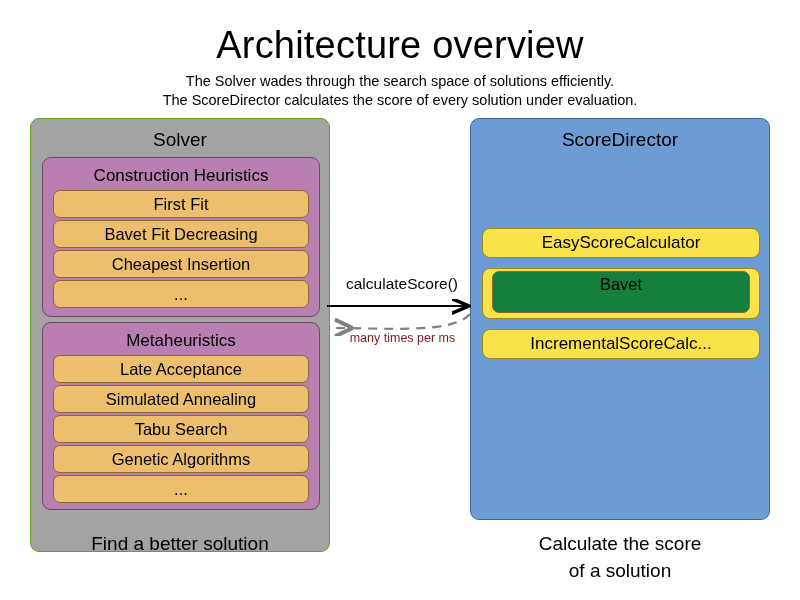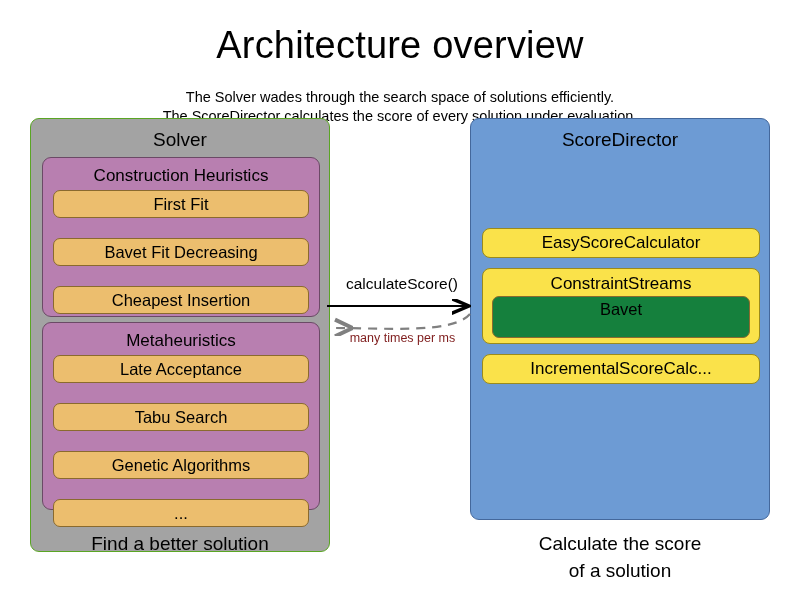--- a/index.html
+++ b/index.html
@@ -28,21 +28,21 @@
     font-size: 38px;
     line-height: 46px;
     font-weight: 400;
     letter-spacing: 0.2px;
   }
   .subtitle {
     font-size: 14.5px;
     line-height: 19px;
     font-weight: 400;
   }
-  #subtitle-block { margin-top: 20px; }
+  #subtitle-block { margin-top: 4px; }
 
   
   .panel {
     position: absolute;
     border-radius: 9px;
     box-sizing: border-box;
   }
   .panel-title {
     text-align: center;
     font-size: 19px;
@@ -93,21 +93,21 @@
   
   .item-list { padding: 0 10px 7px 10px; }
   .item {
     background: #ECBE6E;
     border: 1.5px solid #8a6a2e;
     border-radius: 7px;
     height: 28px;
     line-height: 26px;
     text-align: center;
     font-size: 16.5px;
-    margin-bottom: 20px;
+    margin-bottom: 2px;
     box-sizing: border-box;
   }
   .item:last-child { margin-bottom: 0; }
 
   
   #calc-stack {
     position: absolute;
     left: 11px;
     top: 109px;
     width: 278px;
@@ -204,35 +204,35 @@
       <div class="item">Bavet Fit Decreasing</div>
       <div class="item">Cheapest Insertion</div>
       <div class="item">...</div>
     </div>
   </div>
 
   <div class="group" id="group-meta">
     <div class="group-title">Metaheuristics</div>
     <div class="item-list">
       <div class="item">Late Acceptance</div>
+      <div class="item">Simulated Annealing</div>
       <div class="item">Tabu Search</div>
       <div class="item">Genetic Algorithms</div>
       <div class="item">...</div>
     </div>
   </div>
 </div>
 
 <div class="panel" id="scoredirector-panel">
   <div class="panel-title">ScoreDirector</div>
 
   <div id="calc-stack">
     <div class="calc calc-simple">EasyScoreCalculator</div>
 
     <div class="calc calc-group">
-      <div class="calc-group-title">ConstraintStreams</div>
       <div class="nested-item">Bavet</div>
     </div>
 
     <div class="calc calc-simple">IncrementalScoreCalc...</div>
   </div>
 </div>
 
 <svg id="arrows" width="155" height="90" viewBox="0 0 155 90">
   <defs>
     <marker id="head-solid" markerWidth="9" markerHeight="9" refX="7.5" refY="3.4" orient="auto">

